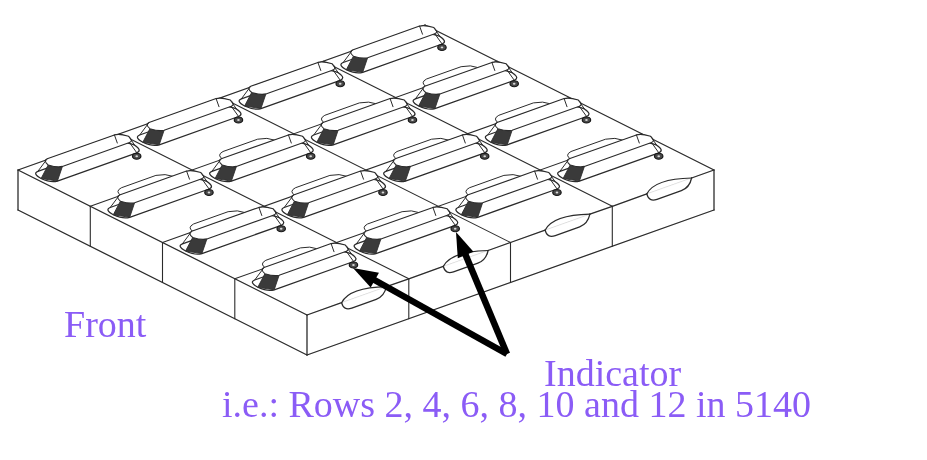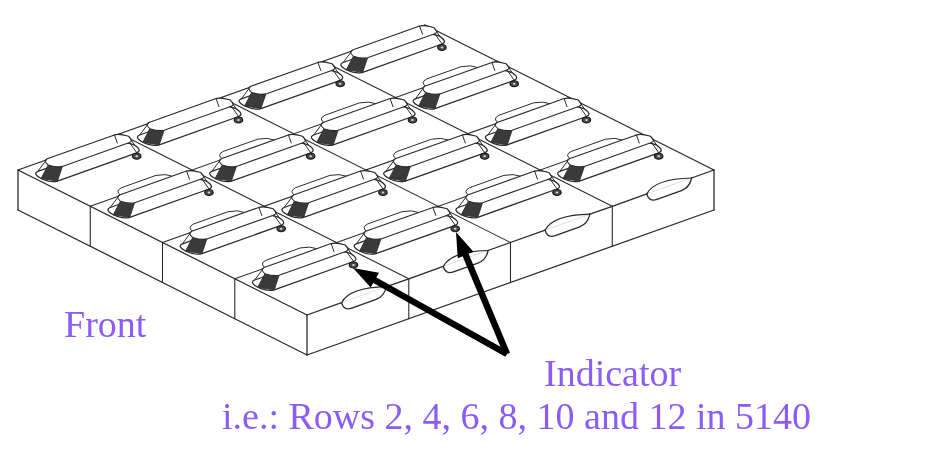--- a/index.html
+++ b/index.html
@@ -2,21 +2,21 @@
 <html><head>
 <meta charset="utf-8">
 <style>
   html,body{margin:0;padding:0;background:#ffffff;}
   #stage{position:relative;width:927px;height:460px;background:#ffffff;overflow:hidden;
          font-family:"Liberation Serif", serif;}
   #drawing{position:absolute;left:0;top:0;}
   .lbl{position:absolute;color:#8b5cf6;font-size:38px;line-height:1;white-space:nowrap;}
   #front-label{left:64px;top:305px;}
   #indicator-label{left:544px;top:354px;}
-  #caption-label{left:222px;top:397px;}
+  #caption-label{left:222px;top:385px;}
 </style>
 </head>
 <body>
 
 <div id="stage">
   <svg id="drawing" width="927" height="460" viewBox="0 0 927 460" xmlns="http://www.w3.org/2000/svg">
       <g>
         <path d="M 18.0 170.0 L 425.0 25.0 L 714.0 170.0 L 307.0 315.0 Z" fill="#ffffff" stroke="#2b2b2b" stroke-width="0.1" stroke-linejoin="round"></path>
         <path d="M 18.0 170.0 L 307.0 315.0 L 307.0 355.0 L 18.0 210.0 Z" fill="#ffffff" stroke="#2b2b2b" stroke-width="0.1" stroke-linejoin="round"></path>
         <path d="M 307.0 315.0 L 714.0 170.0 L 714.0 210.0 L 307.0 355.0 Z" fill="#ffffff" stroke="#2b2b2b" stroke-width="0.1" stroke-linejoin="round"></path>

